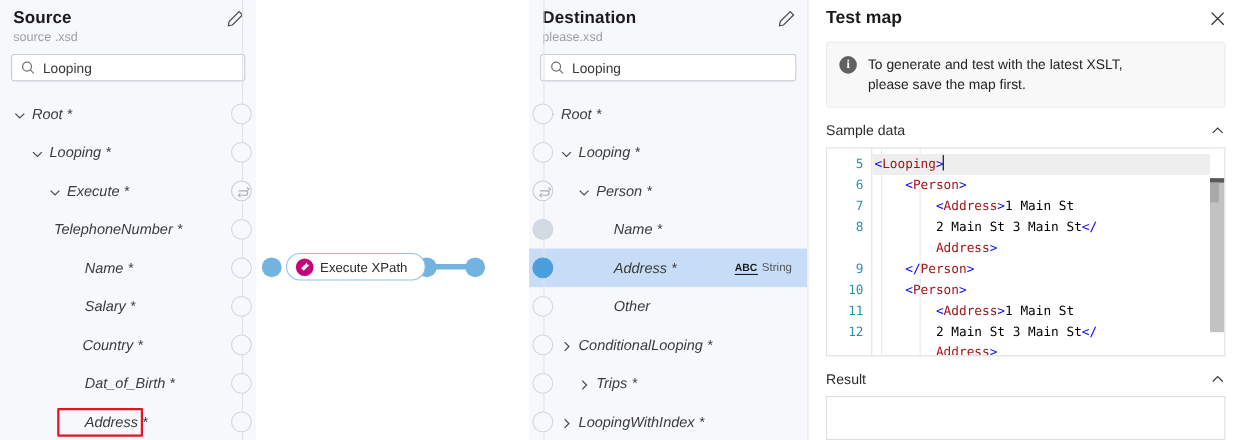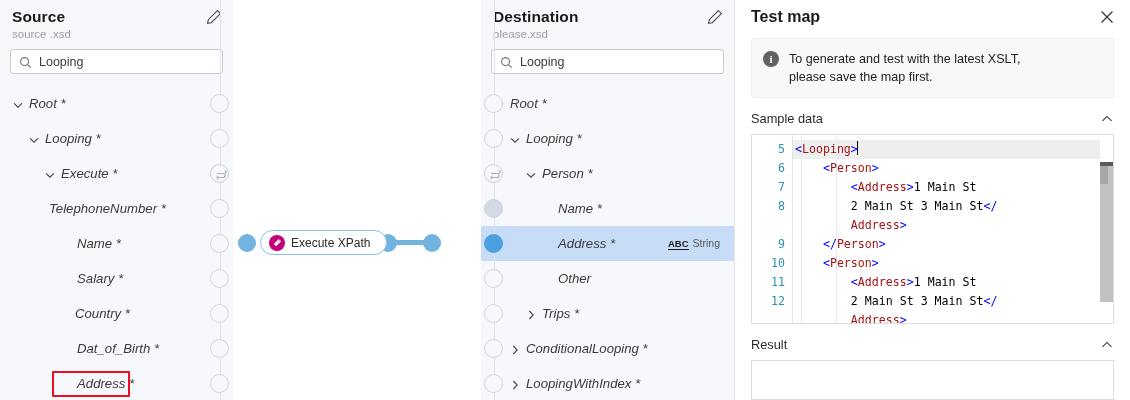--- a/index.html
+++ b/index.html
@@ -443,35 +443,35 @@
           </span>
         </div>
         <div class="tree-row" style="padding-left: 60px;">
           <span class="chev spacer">
             <svg viewBox="0 0 12 12" width="12" height="12" fill="none" stroke="#4a4a4a" stroke-width="1.15">
               <path d="M2 4.3 6 8.2 10 4.3"></path>
             </svg>
           </span>
           <span class="row-label">Other</span>
         </div>
+        <div class="tree-row" style="padding-left: 28px;">
+          <span class="chev">
+            <svg viewBox="0 0 12 12" width="12" height="12" fill="none" stroke="#4a4a4a" stroke-width="1.15">
+              <path d="M4.3 2 8.2 6 4.3 10"></path>
+            </svg>
+          </span>
+          <span class="row-label">ConditionalLooping *</span>
+        </div>
         <div class="tree-row" style="padding-left: 44px;">
           <span class="chev">
             <svg viewBox="0 0 12 12" width="12" height="12" fill="none" stroke="#4a4a4a" stroke-width="1.15">
               <path d="M4.3 2 8.2 6 4.3 10"></path>
             </svg>
           </span>
           <span class="row-label">Trips *</span>
-        </div>
-        <div class="tree-row" style="padding-left: 28px;">
-          <span class="chev">
-            <svg viewBox="0 0 12 12" width="12" height="12" fill="none" stroke="#4a4a4a" stroke-width="1.15">
-              <path d="M4.3 2 8.2 6 4.3 10"></path>
-            </svg>
-          </span>
-          <span class="row-label">ConditionalLooping *</span>
         </div>
         <div class="tree-row" style="padding-left: 28px;">
           <span class="chev">
             <svg viewBox="0 0 12 12" width="12" height="12" fill="none" stroke="#4a4a4a" stroke-width="1.15">
               <path d="M4.3 2 8.2 6 4.3 10"></path>
             </svg>
           </span>
           <span class="row-label">LoopingWithIndex *</span>
         </div>
       </div>

